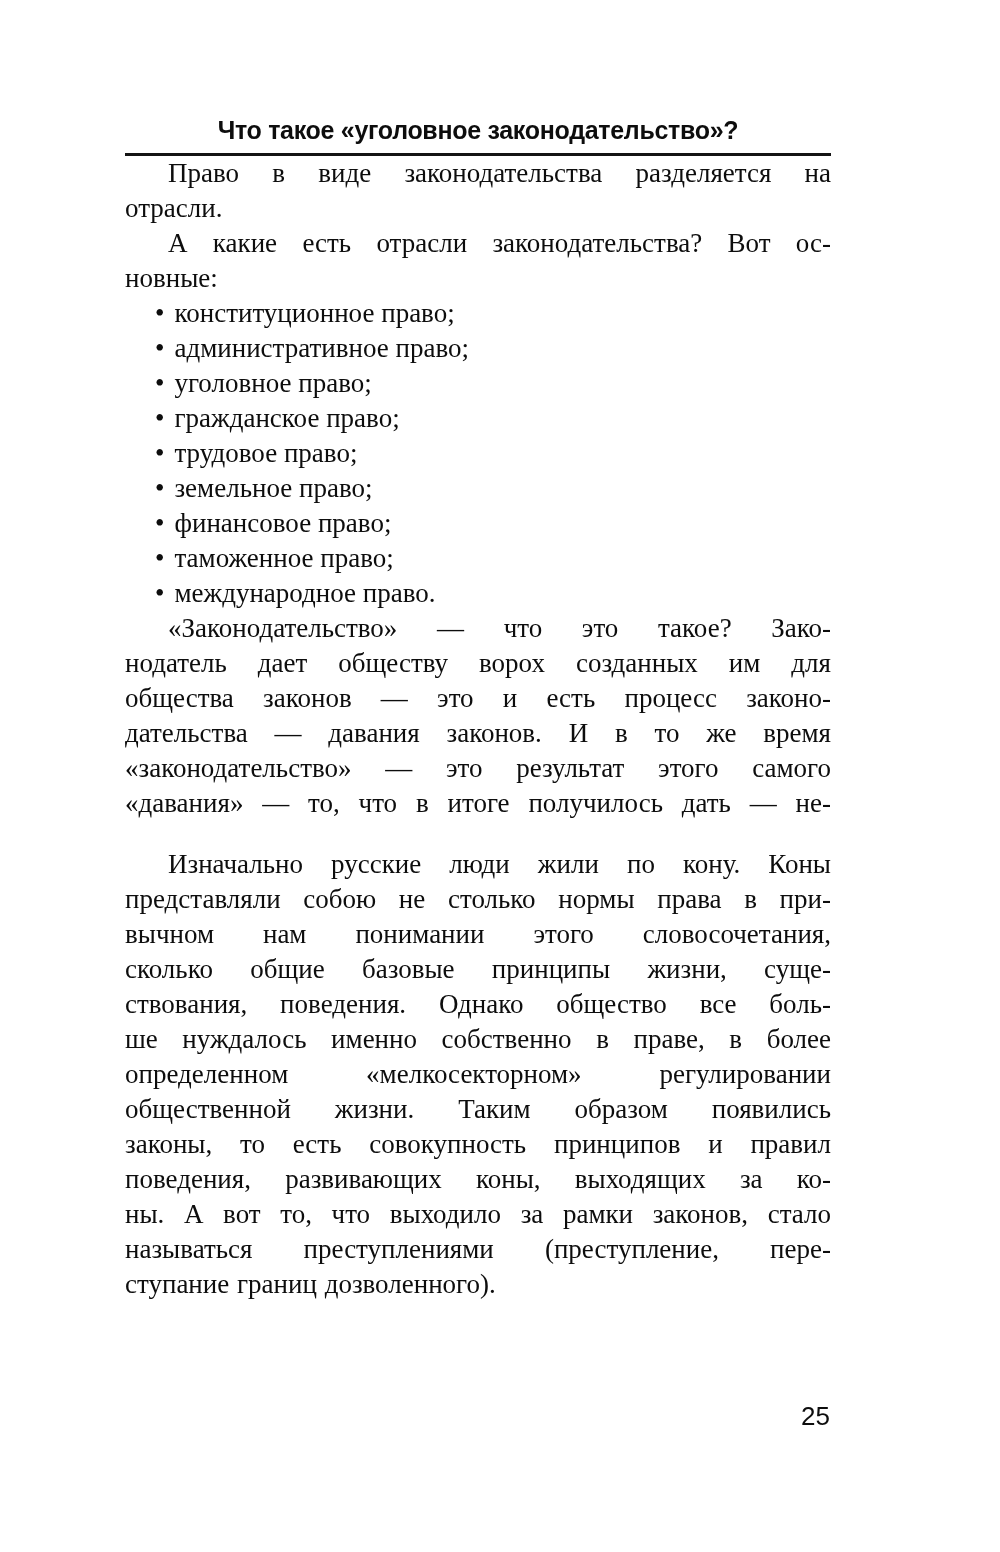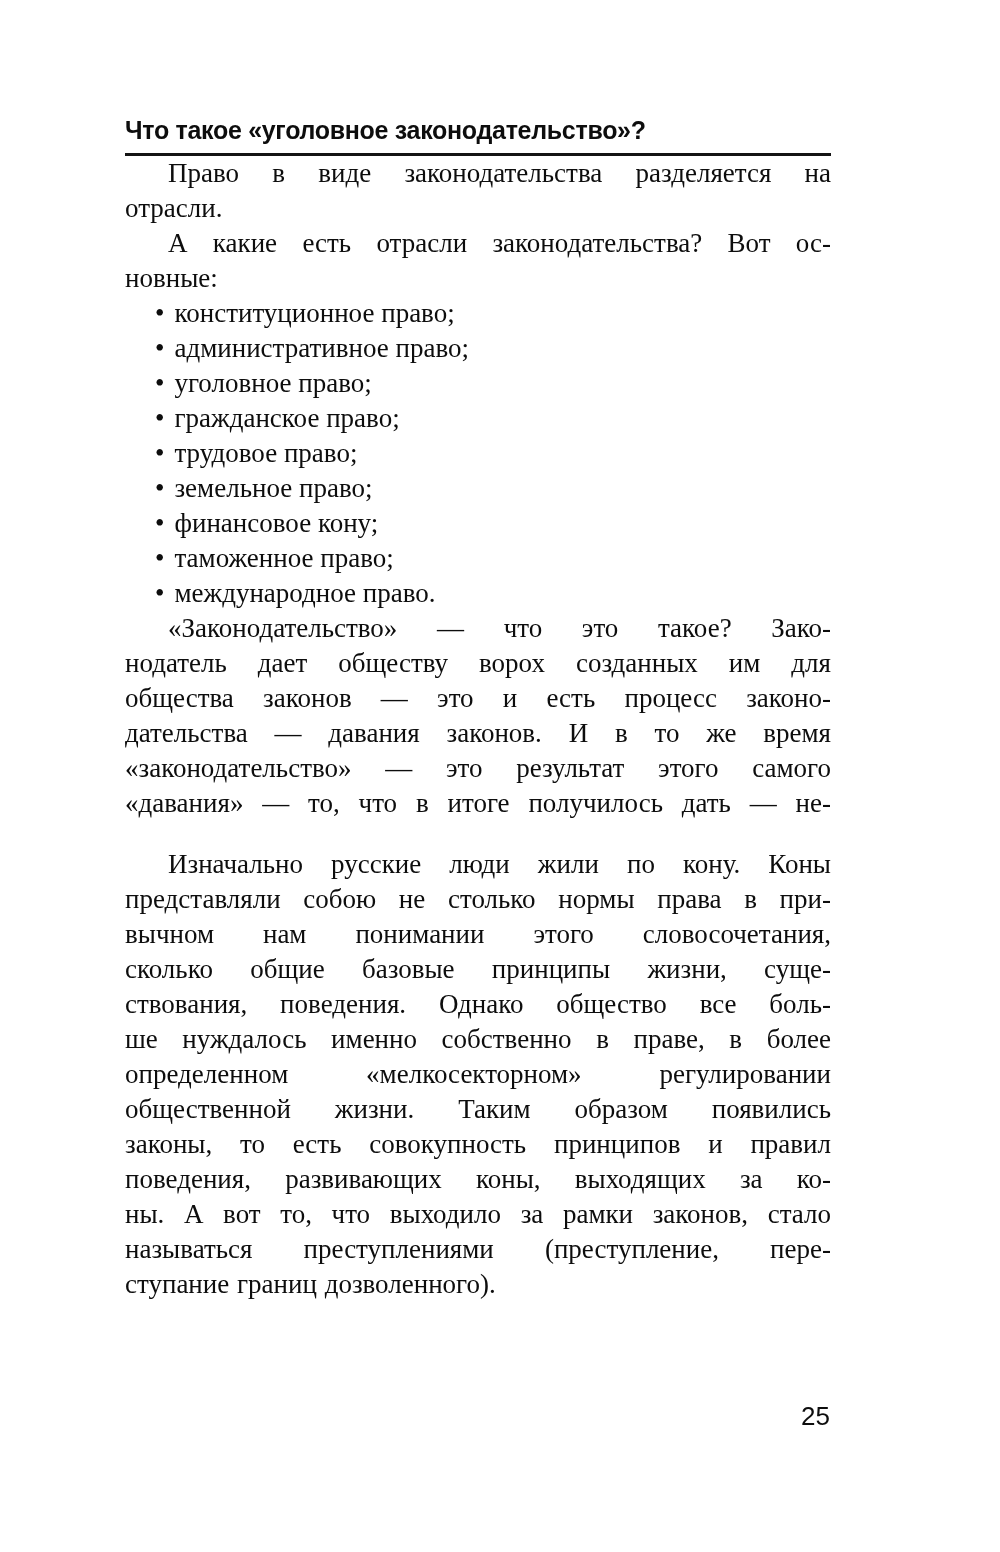--- a/index.html
+++ b/index.html
@@ -19,20 +19,21 @@
     position: absolute;
     left: 125px;
     top: 117px;
     width: 706px;
   }
   .page-title {
     font-family: "Liberation Sans", sans-serif;
     font-weight: 700;
     font-size: 25px;
     line-height: 27px;
+    text-align: center;
     letter-spacing: -0.3px;
     margin: 0 0 9px 0;
   }
   .rule {
     border: none;
     border-top: 3px solid #141414;
     margin: 0 0 0 0;
   }
   .body-text {
     font-family: "Liberation Serif", "DejaVu Serif", serif;
@@ -82,21 +83,21 @@
         <div class="line just indent">Право в виде законодательства разделяется на</div>
         <div class="line">отрасли.</div>
         <div class="line just indent">А какие есть отрасли законодательства? Вот ос-</div>
         <div class="line">новные:</div>
         <div class="bullet-row"><span class="bullet">•</span><span>конституционное право;</span></div>
         <div class="bullet-row"><span class="bullet">•</span><span>административное право;</span></div>
         <div class="bullet-row"><span class="bullet">•</span><span>уголовное право;</span></div>
         <div class="bullet-row"><span class="bullet">•</span><span>гражданское право;</span></div>
         <div class="bullet-row"><span class="bullet">•</span><span>трудовое право;</span></div>
         <div class="bullet-row"><span class="bullet">•</span><span>земельное право;</span></div>
-        <div class="bullet-row"><span class="bullet">•</span><span>финансовое кону;</span></div>
+        <div class="bullet-row"><span class="bullet">•</span><span>финансовое право;</span></div>
         <div class="bullet-row"><span class="bullet">•</span><span>таможенное право;</span></div>
         <div class="bullet-row"><span class="bullet">•</span><span>международное право.</span></div>
         <div class="line just indent">«Законодательство» — что это такое? Зако-</div>
         <div class="line just">нодатель дает обществу ворох созданных им для</div>
         <div class="line just">общества законов — это и есть процесс законо-</div>
         <div class="line just">дательства — давания законов. И в то же время</div>
         <div class="line just">«законодательство» — это результат этого самого</div>
         <div class="line just">«давания» — то, что в итоге получилось дать — не-</div>
         <div class="spacer"></div>
         <div class="line just indent">Изначально русские люди жили по кону. Коны</div>

